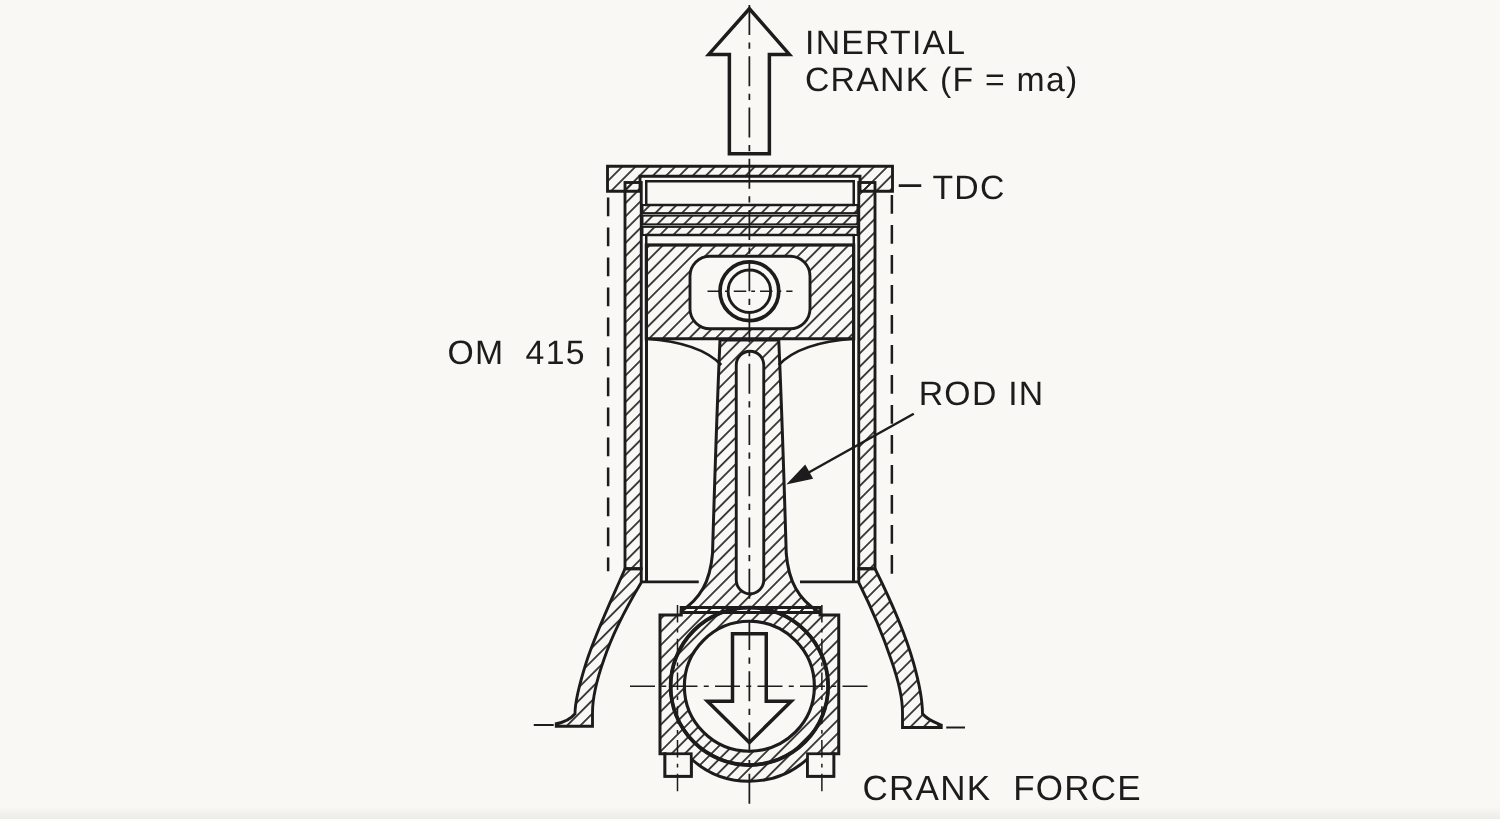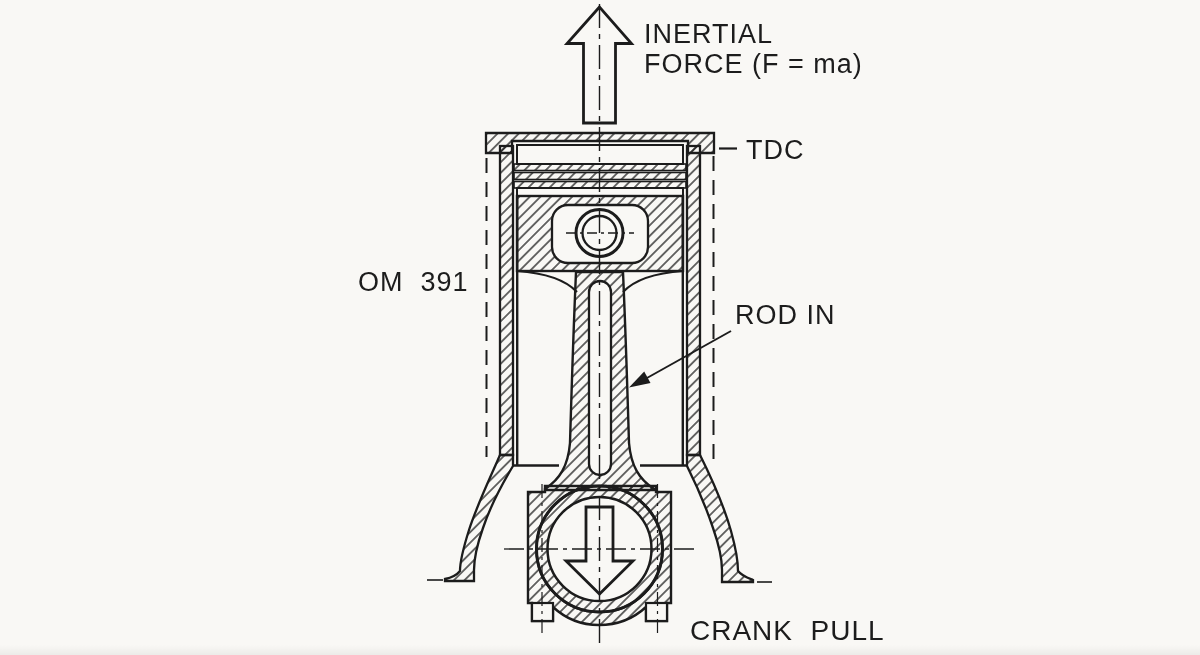--- a/index.html
+++ b/index.html
@@ -107,19 +107,19 @@
     </g>
 
     <g>
       <line x1="719" y1="148.5" x2="737" y2="148.5" class="ink np" stroke-width="2.2"></line>
       <line x1="731" y1="331" x2="638" y2="383" class="ink np" stroke-width="2"></line>
       <polygon points="629,387.5 644.2,371.6 650.5,383" fill="var(--ink)" stroke="none"></polygon>
     </g>
   </svg>
 
   <div class="label fs27" style="left:644px; top:20px;">INERTIAL</div>
-  <div class="label fs27" style="left:644px; top:50px;">FORCE (F = ma)</div>
+  <div class="label fs27" style="left:644px; top:50px;">CRANK (F = ma)</div>
   <div class="label fs27" style="left:746px; top:136px;">TDC</div>
-  <div class="label fs27" style="left:358px; top:268px;">OM  391</div>
+  <div class="label fs27" style="left:358px; top:268px;">OM  415</div>
   <div class="label fs27" style="left:735px; top:301px;">ROD IN</div>
-  <div class="label fs28" style="left:690px; top:616px;">CRANK  PULL</div>
+  <div class="label fs28" style="left:690px; top:616px;">CRANK  FORCE</div>
 
 </div>
 
 </body></html>

